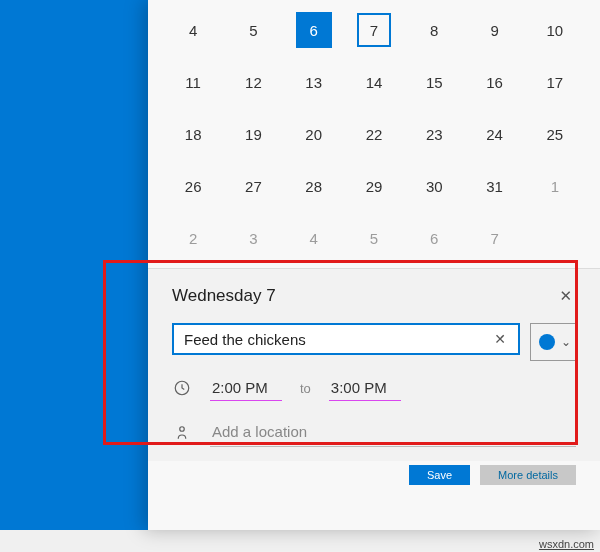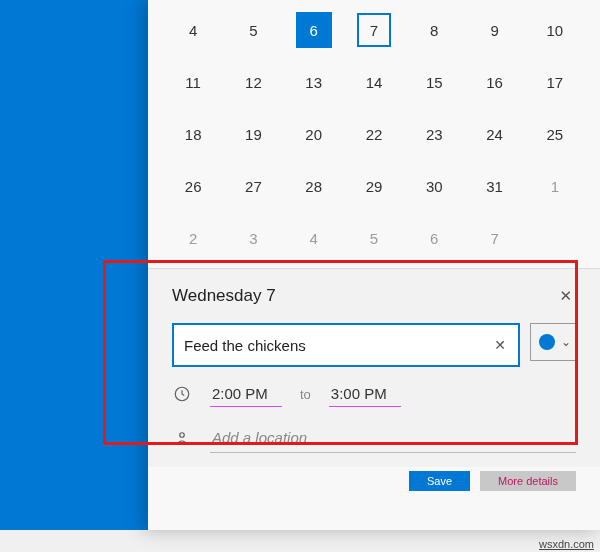--- a/index.html
+++ b/index.html
@@ -95,21 +95,21 @@
     align-items: stretch;
     gap: 10px;
     margin-bottom: 14px;
   }
   .title-input-wrap {
     flex: 1;
     display: flex;
     align-items: center;
     border: 2px solid #0078d4;
     background: #fff;
-    height: 44px;
+    height: 32px;
     padding: 0 6px 0 10px;
   }
   .title-input {
     flex: 1;
     border: none;
     outline: none;
     font-size: 15px;
     color: #222;
     background: transparent;
   }
@@ -168,21 +168,20 @@
   }
   .loc-input {
     flex: 1;
     border: none;
     border-bottom: 1px solid #bbb;
     background: transparent;
     outline: none;
     font-size: 15px;
     padding: 6px 2px;
     color: #15803d;
-    font-style: italic;
   }
   .loc-input::placeholder { color: #888; }
   
   .btn-row {
     display: flex;
     justify-content: flex-end;
     gap: 10px;
     padding: 4px 24px 0 24px;
     margin: 0 -14px;
   }
@@ -192,21 +191,21 @@
     font-size: 11px;
     border: none;
     cursor: pointer;
   }
   .btn-primary {
     background: #0078d4;
     color: #fff;
   }
   .btn-secondary {
     background: #c8c8c8;
-    color: #be185d;
+    color: #0369a1;
   }
   .watermark {
     position: absolute;
     right: 6px; bottom: 2px;
     font-size: 11px;
     color: #444;
     text-decoration: underline;
   }
 </style>
 </head>

